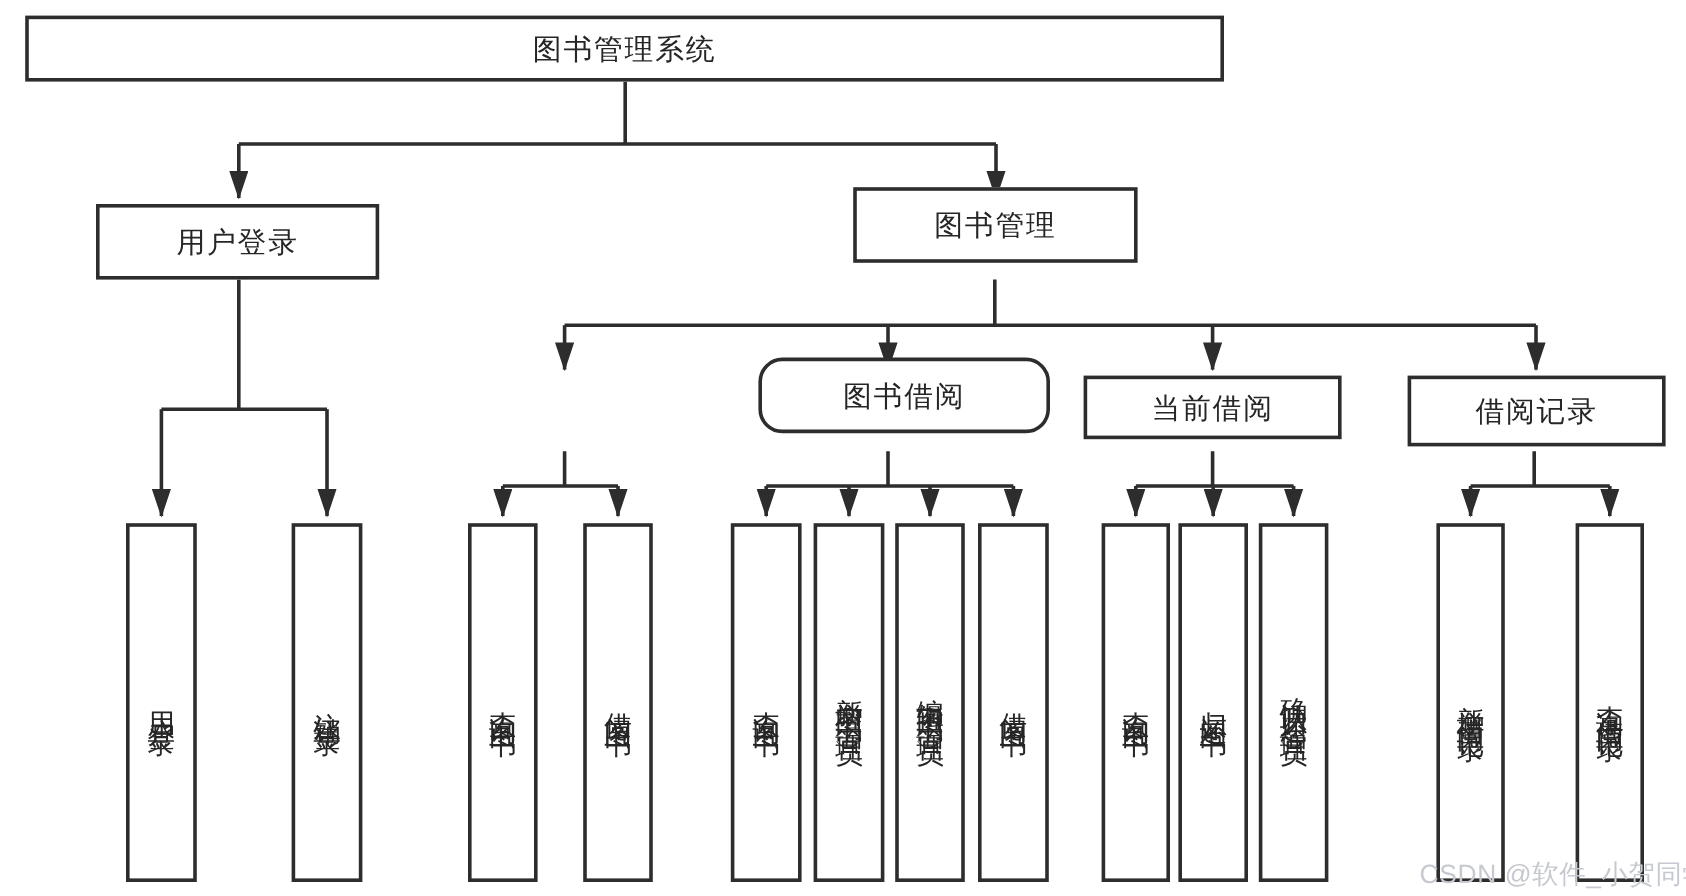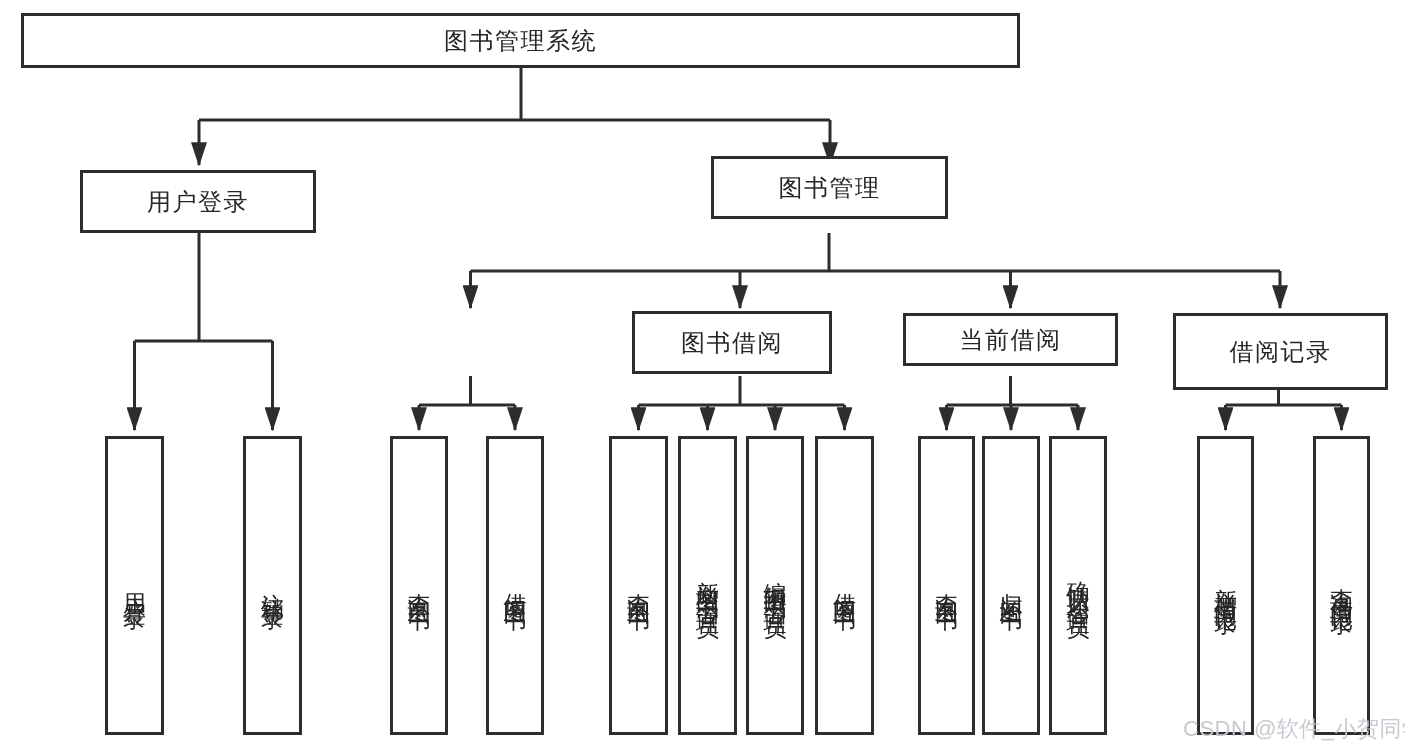--- a/index.html
+++ b/index.html
@@ -89,23 +89,23 @@
       <line x1="1225.5" y1="405" x2="1225.5" y2="430" marker-end="url(#arrow)"></line>
       <line x1="1341.5" y1="405" x2="1341.5" y2="430" marker-end="url(#arrow)"></line>
     </g>
   </svg>
 
   <div class="hnode" style="left:21px;top:13px;width:999px;height:55px;">图书管理系统</div>
 
   <div class="hnode" style="left:80px;top:170px;width:236px;height:63px;">用户登录</div>
   <div class="hnode" style="left:711px;top:156px;width:237px;height:63px;">图书管理</div>
 
-  <div class="hnode" style="left:632px;top:311px;width:200px;height:63px;">图书借阅</div>
+  <div class="hnode" style="left:632px;top:298px;width:243px;height:63px;border-radius:20px;">图书借阅</div>
   <div class="hnode" style="left:903px;top:313px;width:215px;height:53px;">当前借阅</div>
-  <div class="hnode" style="left:1173px;top:313px;width:215px;height:77px;">借阅记录</div>
+  <div class="hnode" style="left:1173px;top:313px;width:215px;height:59px;">借阅记录</div>
 
   <div class="vnode" style="left:105px;top:436px;width:59px;height:299px;">
     <span>用户登录</span>
   </div>
   <div class="vnode" style="left:243px;top:436px;width:59px;height:299px;">
     <span>注销登录</span>
   </div>
 
   <div class="vnode" style="left:390px;top:436px;width:58px;height:299px;">
     <span>查询图书</span>

